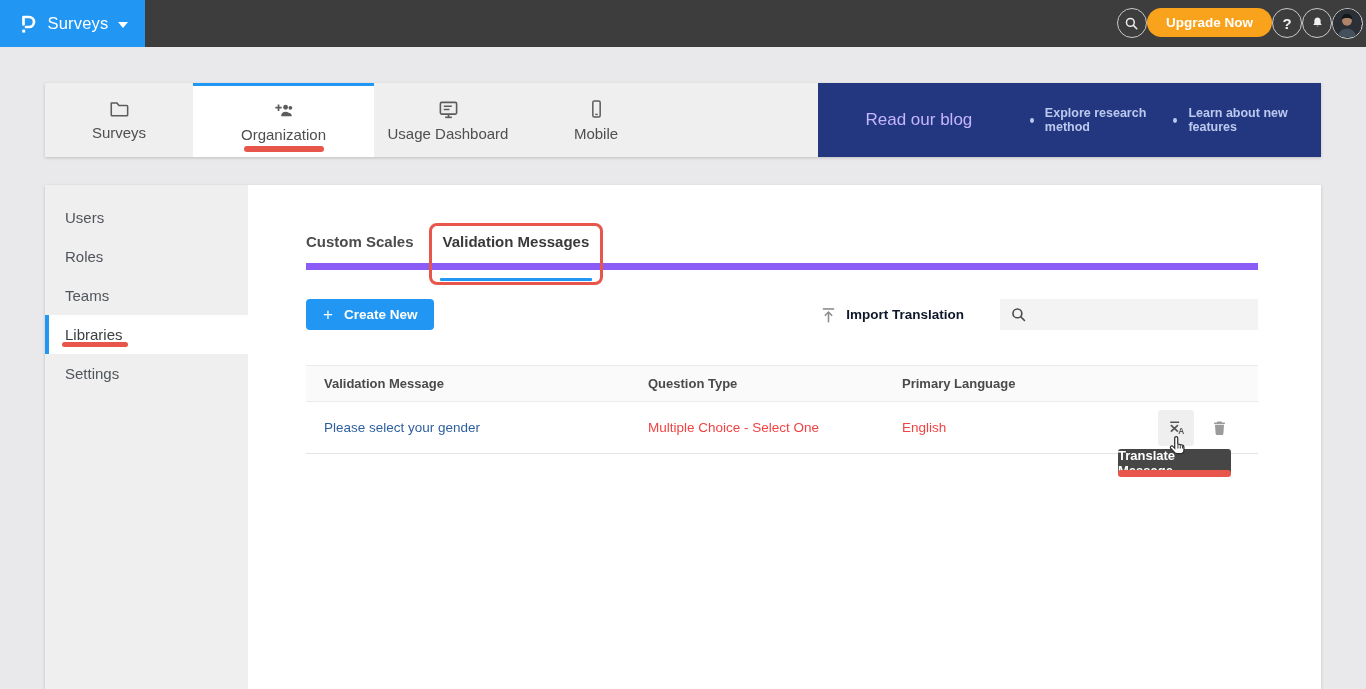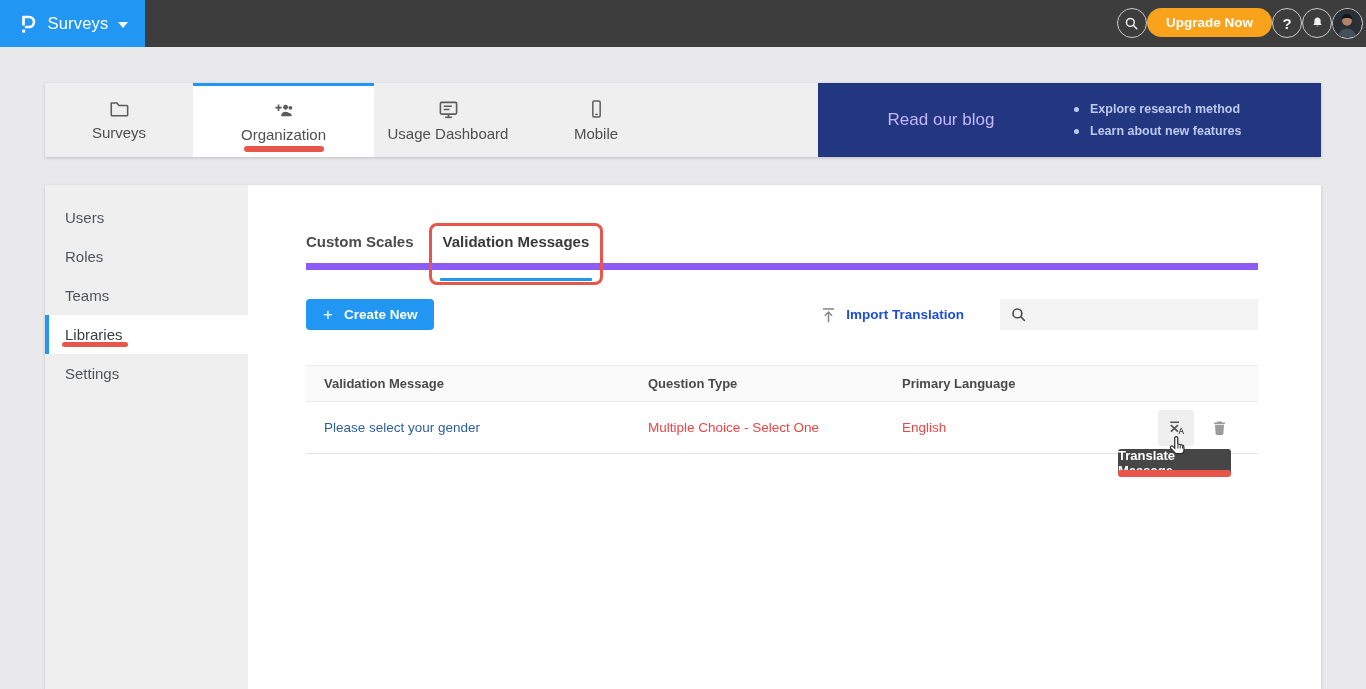--- a/index.html
+++ b/index.html
@@ -34,21 +34,21 @@
   .nav-tab { width:148px; height:100%; display:flex; flex-direction:column; align-items:center;
              justify-content:center; gap:5px; cursor:pointer; position:relative; color:#4f4f4f; }
   .nav-tab.active { background:#fff; border-top:3px solid #2196f3; width:181px; }
   .nav-tab .lbl { font-size:15px; }
   .nav-tab svg { display:block; }
   .org-underline { position:absolute; bottom:5px; left:50%; transform:translateX(-50%);
                    width:80px; height:6px; background:#e8554a; border-radius:3px; }
   .banner { margin-left:auto; width:503px; height:100%; background:#233780;
             display:flex; align-items:center; cursor:pointer; }
   .banner-title { width:246px; text-align:center; color:#c4b5fd; font-size:17px; }
-  .banner-list { list-style:none; margin:11px; padding:0; display:flex; flex-direction:column; gap:8px; margin-left:10px; }
+  .banner-list { list-style:none; margin:11px; padding:0; display:flex; flex-direction:row; gap:8px; margin-left:10px; }
   .banner-list li { color:#bcc9ef; font-size:12.5px; font-weight:600; display:flex; align-items:center; }
   .banner-list li .dot { width:5px; height:5px; border-radius:50%; background:#bcc9ef; margin-right:11px; }
 
   
   .maincard { position:absolute; left:45px; top:185px; width:1276px; height:504px;
               background:#fff; box-shadow:0 1px 3px rgba(0,0,0,.18); display:flex; }
   .side { width:203px; background:#efefef; padding-top:13px; flex-shrink:0; }
   .side-item { position:relative; height:39px; display:flex; align-items:center; padding-left:20px;
                font-size:15px; color:#50555b; cursor:pointer; }
   .side-item.active { background:#fff; border-left:4px solid #2196f3; padding-left:16px; color:#3c4043; }
@@ -64,21 +64,21 @@
                                  background:#2196f3; border-radius:1px; }
   .ctab-annotation { position:absolute; top:-10px; left:-14px; right:-14px; bottom:-22px;
                      border:3.5px solid #e8554a; border-radius:8px; pointer-events:none; }
 
   .actions-row { width:952px; margin-top:29px; display:flex; align-items:center; }
   .create-btn { height:31px; background:#2196f3; color:#fff; border:none; border-radius:4px;
                 padding:0 17px; display:flex; align-items:center; gap:11px; font-size:13.5px;
                 font-weight:700; cursor:pointer; }
   .create-btn .plus { font-size:17px; font-weight:400; line-height:1; margin-top:-1px; }
   .right-actions { margin-left:auto; display:flex; align-items:center; }
-  .import-link { display:flex; align-items:center; gap:8px; color:#1d4ed8; font-size:13.5px;
+  .import-link { display:flex; align-items:center; gap:8px; color:#0f172a; font-size:13.5px;
                  font-weight:600; cursor:pointer; text-decoration:none; margin-right:36px; }
   .searchbox { width:258px; height:31px; background:#f3f3f3; display:flex; align-items:center;
                padding-left:10px; }
   .searchbox input { border:none; background:transparent; outline:none; flex:1; font-size:13px;
                      color:#444; font-family:"Liberation Sans", sans-serif; }
 
   .vtable { width:952px; margin-top:35px; }
   .thead { display:flex; align-items:center; height:37px; background:#fafafa;
            border-top:1px solid #ebebeb; border-bottom:1px solid #ebebeb;
            font-weight:700; font-size:13px; color:#4a4a4a; }

